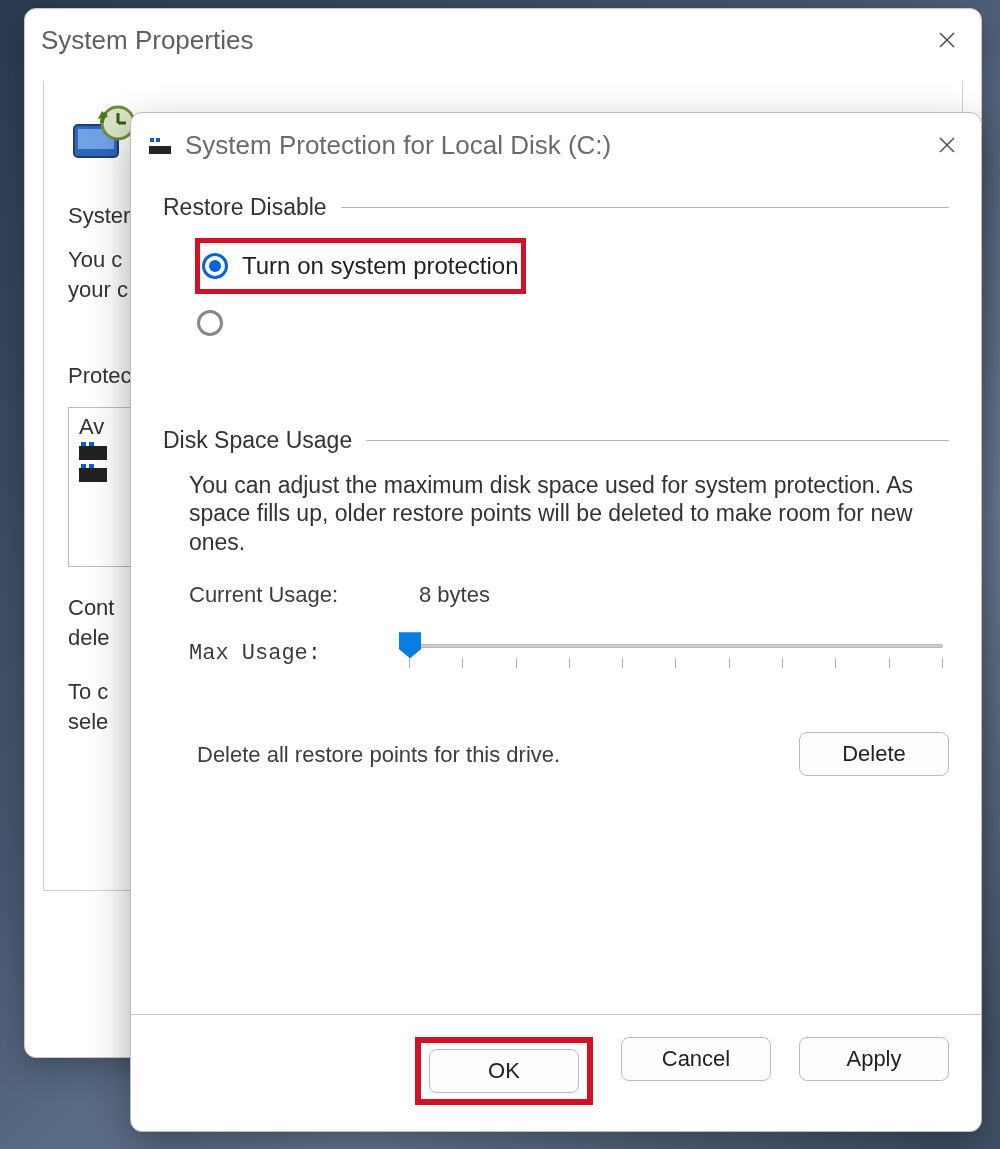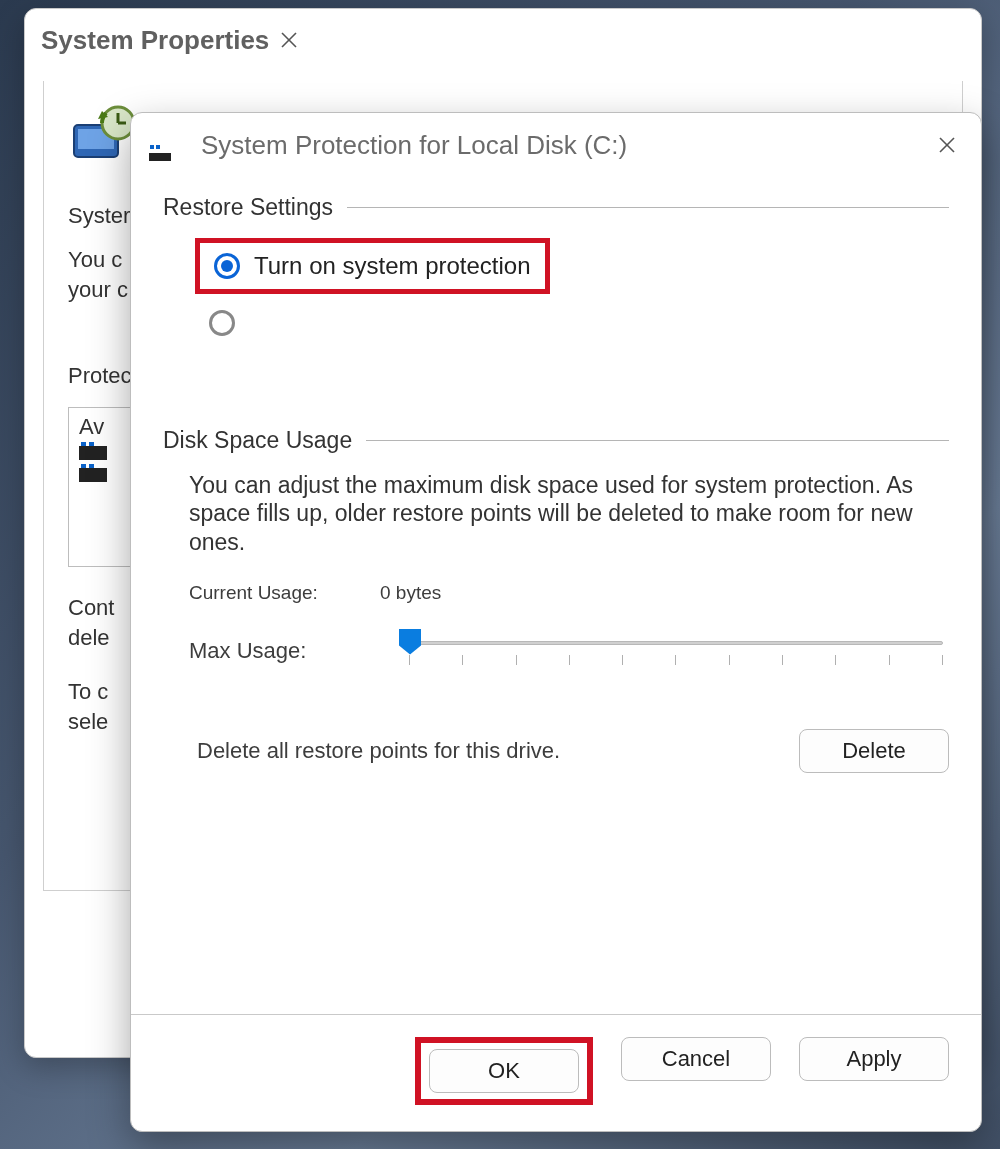--- a/index.html
+++ b/index.html
@@ -17,23 +17,22 @@
     position: absolute;
     left: 24px; top: 8px;
     width: 958px; height: 1050px;
     background: #ffffff;
     border: 1px solid #c9c9c9;
     border-radius: 12px;
     box-shadow: 0 10px 30px rgba(0,0,0,.25);
   }
   .bg-titlebar {
     height: 62px;
-    display: flex; align-items: center; justify-content: flex-start;
+    display: flex; align-items: center; justify-content: space-between;
     padding: 0 14px 0 16px;
-    font-weight: bold;
   }
   .bg-title { font-size: 26px; color: #606060; }
   .bg-close {
     width: 40px; height: 40px; display:flex; align-items:center; justify-content:center;
     color:#555; border-radius:6px;
   }
   .bg-close svg { width: 20px; height: 20px; stroke:#555; stroke-width:1.6; }
   .bg-body {
     padding: 10px 18px 0 18px;
   }
@@ -83,21 +82,21 @@
     border:1px solid #bdbdbd;
     border-radius:12px;
     box-shadow: 0 16px 40px rgba(0,0,0,.35);
     display:flex; flex-direction:column;
   }
   .fg-titlebar {
     height:64px;
     display:flex; align-items:center; justify-content:space-between;
     padding: 0 14px 0 18px;
   }
-  .fg-title-wrap { display:flex; align-items:flex-end; gap:30px; }
+  .fg-title-wrap { display:flex; align-items:center; gap:14px; }
   .fg-title { font-size:26px; color:#6b6b6b; }
   .fg-close {
     width:40px; height:40px; display:flex; align-items:center; justify-content:center;
     border-radius:6px;
   }
   .fg-close svg { width:20px; height:20px; stroke:#555; stroke-width:1.6; }
   .fg-body {
     flex:1;
     padding: 4px 32px 0 32px;
     color:#3d3d3d;
@@ -110,34 +109,34 @@
     margin-top:12px; margin-bottom:16px;
   }
   .section-header .label { white-space:nowrap; font-size:23px; color:#333; }
   .section-header .rule { flex:1; height:1px; background:#b5b5b5; }
 
   .desc { margin: 10px 12px 24px 26px; font-size:23px; color:#333; }
 
   .radio-group { margin-left: 32px; }
   .radio-row {
     display:flex; align-items:center; gap:14px;
-    padding: 8px 14px;
+    padding: 8px 2px;
     font-size:24px; color:#222;
     width: fit-content;
   }
   .highlight-red { border:5px solid #d01224; }
   .radio {
     width:26px; height:26px; border-radius:50%;
     border:3px solid #888; display:flex; align-items:center; justify-content:center;
     background:#fff;
   }
   .radio.checked { border-color:#0a64d6; }
   .radio.checked::after { content:""; width:12px; height:12px; border-radius:50%; background:#0a64d6; }
 
-  .usage-row { display:flex; gap:21px; margin: 18px 0 0 26px; font-size:19px; }
+  .usage-row { display:flex; gap:60px; margin: 18px 0 0 26px; font-size:22px; }
   .usage-label { min-width:170px; }
   .slider-row { display:flex; align-items:flex-start; gap:40px; margin:26px 0 0 26px; }
   .slider-wrap { flex:1; margin-right:6px; position:relative; height:48px; }
   .slider-track { position:absolute; left:10px; right:0; top:10px; height:4px; background:#d0d0d0; border:1px solid #b8b8b8; border-radius:2px; }
   .slider-thumb {
     position:absolute; left:0; top:-2px;
     width:22px; height:26px;
     background:#0a7de0;
     clip-path: polygon(0 0,100% 0,100% 65%,50% 100%,0 65%);
     cursor:pointer;
@@ -233,21 +232,21 @@
       <svg viewBox="0 0 20 20">
           <line x1="3" y1="3" x2="17" y2="17"></line>
           <line x1="17" y1="3" x2="3" y2="17"></line>
         </svg>
     </div>
   </div>
 
   <div class="fg-body">
 
     <div class="section-header">
-      <span class="label">Restore Settings</span>
+      <span class="label">Restore Disable</span>
       <span class="rule"></span>
     </div>
 
 
     <div class="radio-group">
       <div class="radio-row highlight-red">
         <span class="radio checked"></span>
         <span>Turn on system protection</span>
       </div>
       <div class="radio-row" style="margin-top:8px;">
@@ -259,25 +258,25 @@
 
     <div class="section-header">
       <span class="label">Disk Space Usage</span>
       <span class="rule"></span>
     </div>
 
     <div class="desc">You can adjust the maximum disk space used for system protection. As space fills up, older restore points will be deleted to make room for new ones.</div>
 
     <div class="usage-row">
       <span class="usage-label">Current Usage:</span>
-      <span>0 bytes</span>
+      <span>8 bytes</span>
     </div>
 
     <div class="slider-row">
-      <span class="usage-label" style="padding-top:6px;">Max Usage:</span>
+      <span class="usage-label" style="padding-top:6px;font-family:Liberation Mono, monospace;">Max Usage:</span>
       <div class="slider-wrap">
         <div class="slider-track"></div>
         <div class="slider-thumb"></div>
         <div class="slider-ticks">
           <i></i>
             <i></i>
             <i></i>
             <i></i>
             <i></i>
             <i></i>

